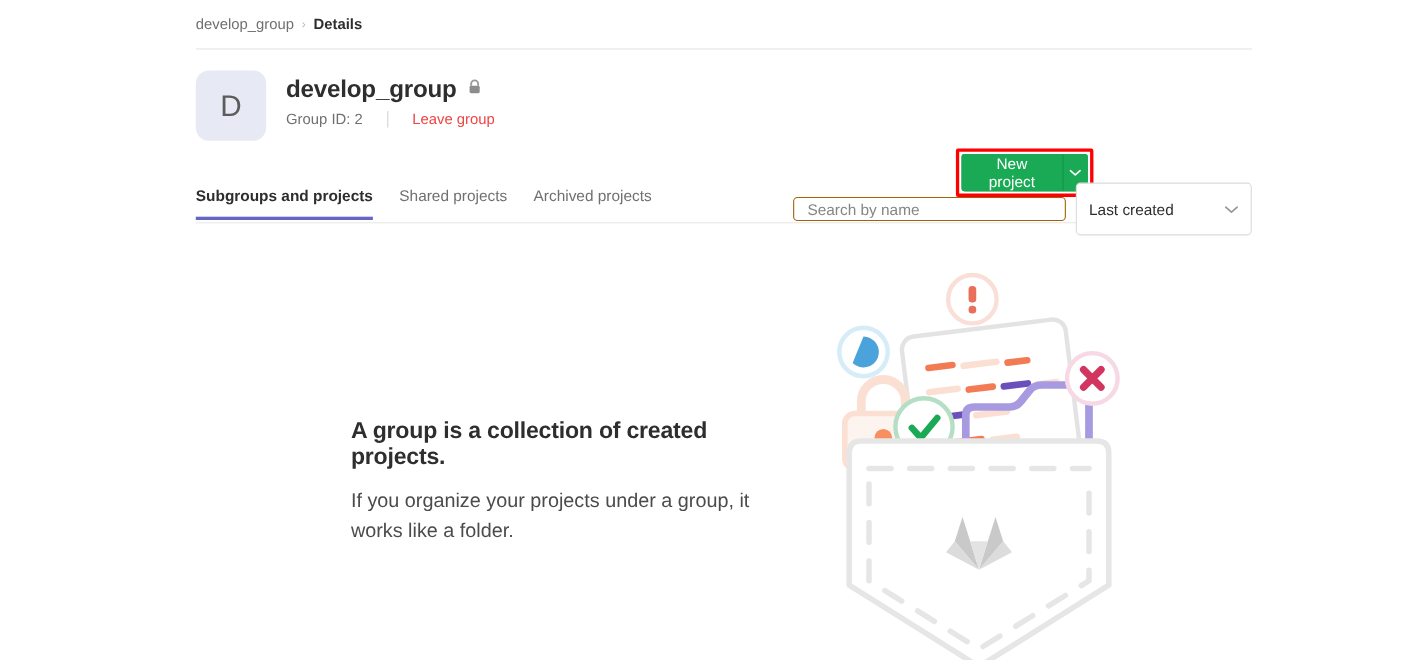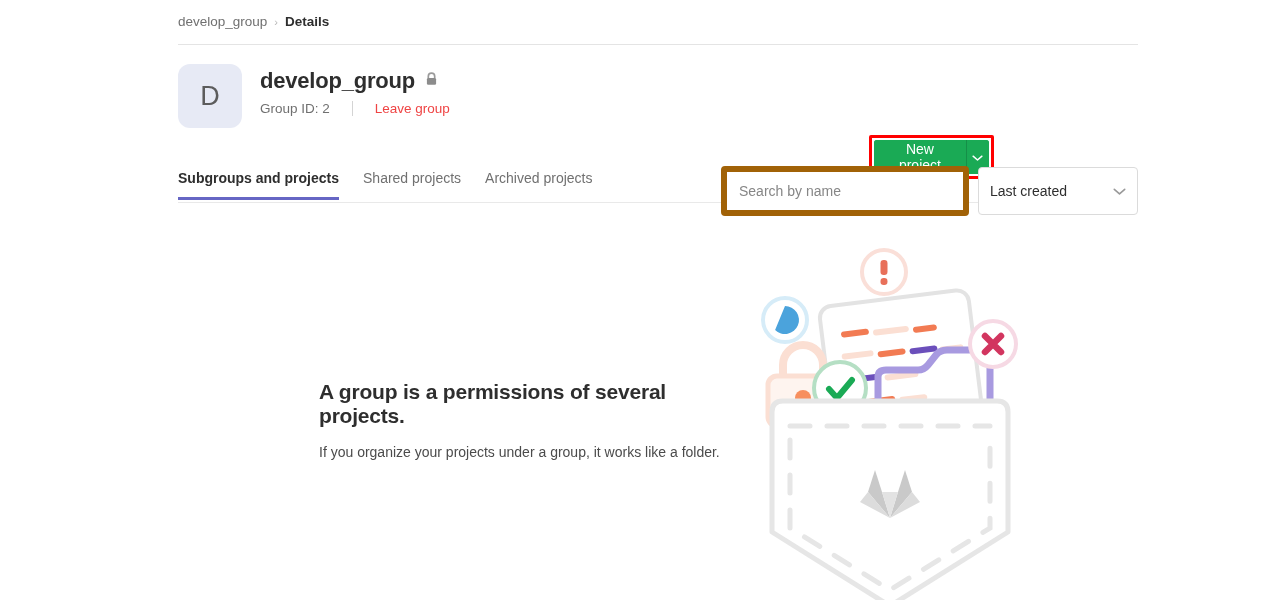--- a/index.html
+++ b/index.html
@@ -106,23 +106,23 @@
     position: absolute; left: 178px; top: 202px;
     width: 960px; height: 1px; background: #e9e9e9;
   }
 
   
   .filters {
     position: absolute; right: 144px; top: 166px;
     display: flex; align-items: center; gap: 9px;
   }
   .search-input {
-    width: 248px; height: 50px;
+    width: 248px; height: 22px;
     padding: 0 12px;
-    border: 6px solid #a16207; border-radius: 4px;
+    border: 1px solid #a16207; border-radius: 4px;
     font-size: 14px; color: #2e2e2e; background: #fff;
     font-family: "Liberation Sans", sans-serif;
   }
   .search-input::placeholder { color: #868686; }
   .sort-select {
     display: flex; align-items: center; justify-content: space-between;
     width: 160px; height: 48px; padding: 0 11px;
     border: 1px solid #dbdbdb; border-radius: 4px;
     background: #fff; font-size: 14px; color: #2e2e2e; cursor: pointer;
   }
@@ -130,21 +130,21 @@
   
   .empty-text {
     position: absolute; left: 319px; top: 380px;
     width: 410px;
   }
   .empty-title {
     font-size: 21px; font-weight: bold; color: #2e2e2e;
     margin: 0 0 14px 0; letter-spacing: -0.2px;
   }
   .empty-p {
-    font-size: 14px; color: #4b4b4b; line-height: 1.5; margin: 0 0 16px 0;
+    font-size: 18px; color: #4b4b4b; line-height: 1.5; margin: 0 0 16px 0;
   }
   .empty-p:last-child { margin-bottom: 0; }
 
   .illustration {
     position: absolute; left: 750px; top: 240px;
     width: 290px; height: 370px;
   }
 
   
   .watermark {
@@ -238,21 +238,21 @@
       <span>Last created</span>
       <span>
         <svg width="13" height="9" viewBox="0 0 12 8" aria-hidden="true">
           <path d="M1.2 2 6 6.2 10.8 2" fill="none" stroke="#999" stroke-width="1.5" stroke-linecap="round" stroke-linejoin="round"></path>
         </svg>
       </span>
     </div>
   </div>
 
   <div class="empty-text">
-    <h2 class="empty-title">A group is a permissions of several projects.</h2>
+    <h2 class="empty-title">A group is a collection of created projects.</h2>
     <p class="empty-p">If you organize your projects under a group, it works like a folder.</p>
   </div>
 
   <div class="illustration">
     <svg width="290" height="370" viewBox="0 0 290 370" aria-hidden="true">
 
       <g transform="rotate(-7 150 140)">
         <rect x="78" y="58" width="150" height="128" rx="12" fill="#ffffff" stroke="#e3e3e3" stroke-width="4"></rect>
 
         <g stroke-linecap="round" stroke-width="6">

